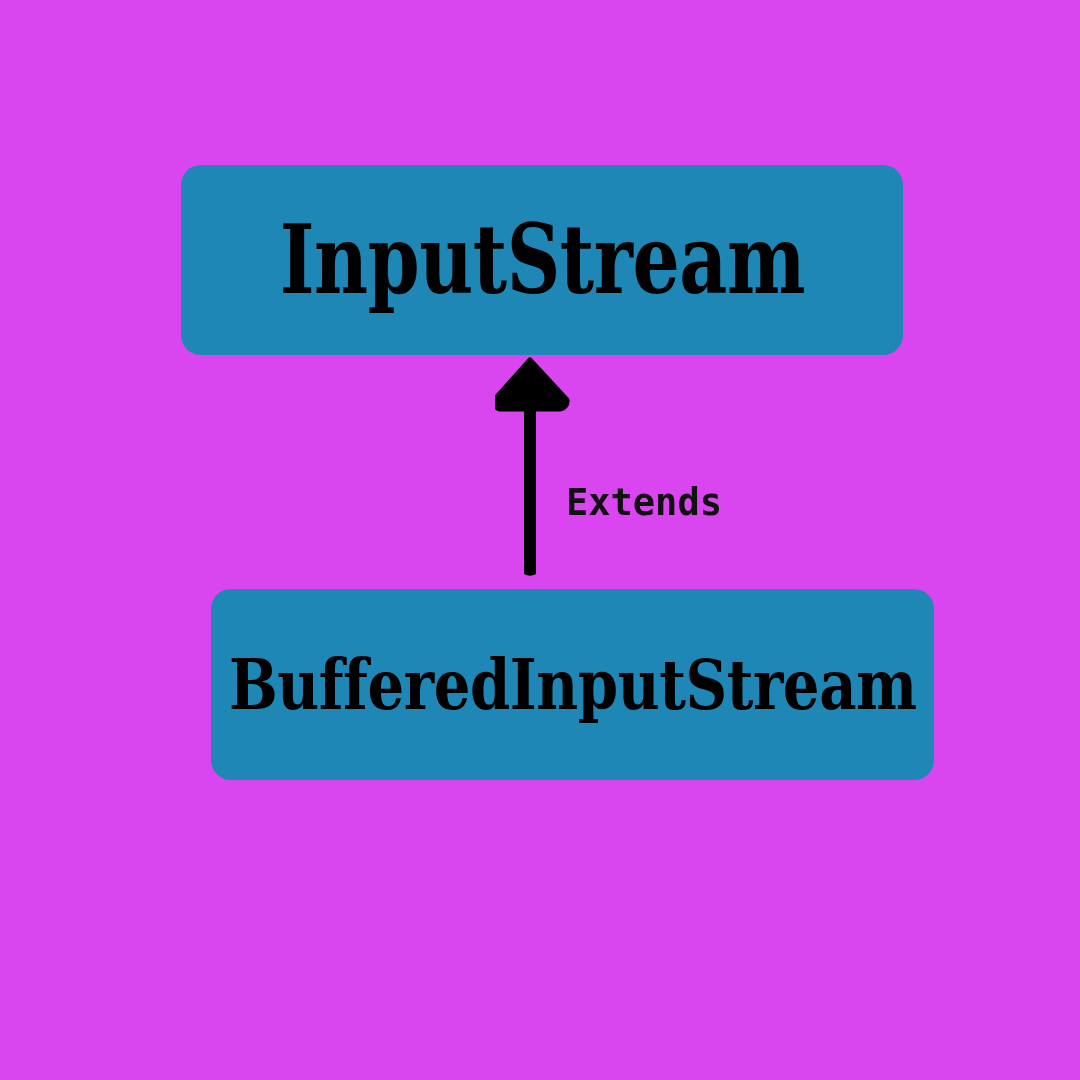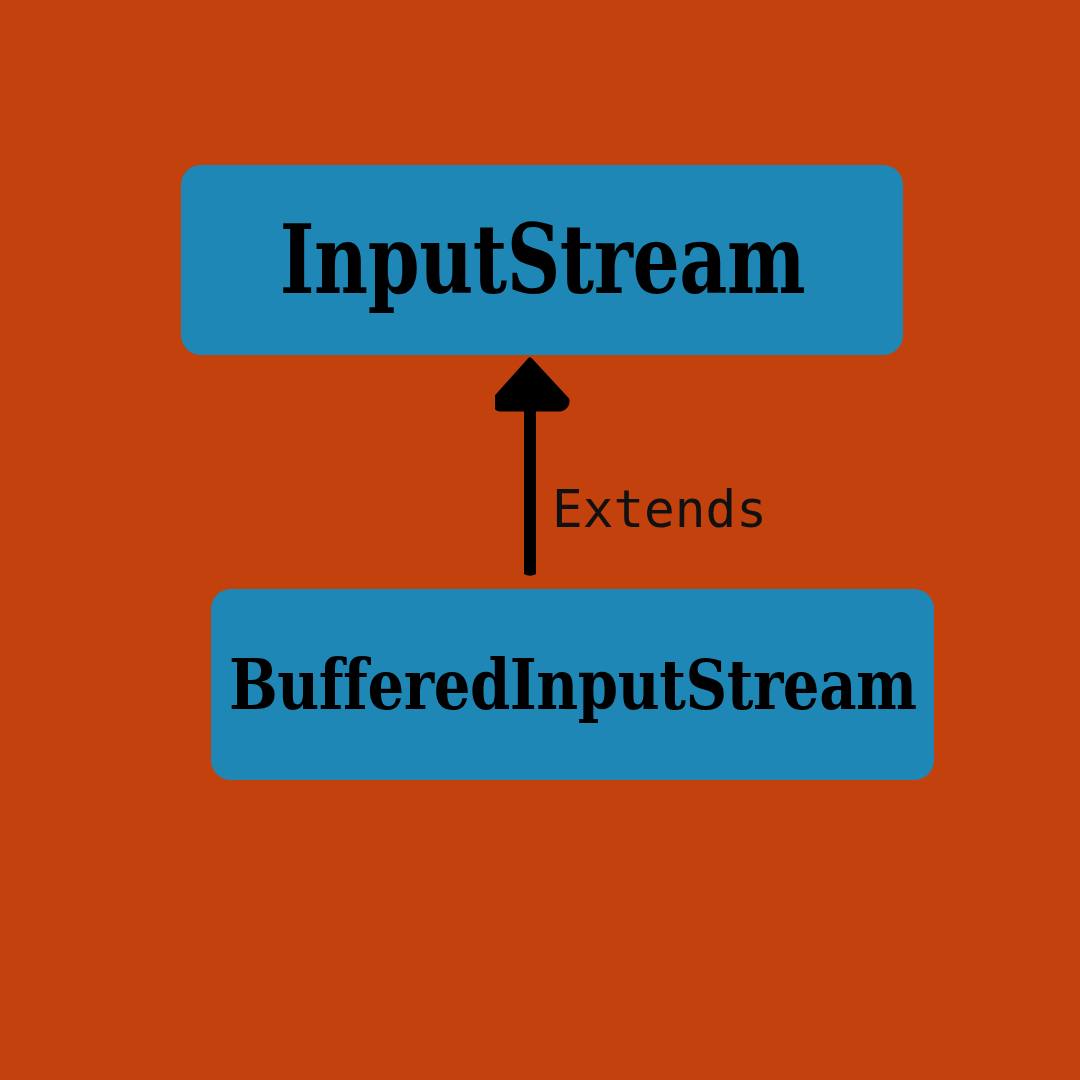--- a/index.html
+++ b/index.html
@@ -5,21 +5,21 @@
 <style>
   html, body {
     margin: 0;
     padding: 0;
     background: #ffffff;
   }
   #canvas {
     position: relative;
     width: 1080px;
     height: 1080px;
-    background: #c2410c;
+    background: #d946ef;
     overflow: hidden;
     font-family: "DejaVu Sans", sans-serif;
   }
 
   
   .class-box {
     position: absolute;
     box-sizing: border-box;
     display: flex;
     align-items: center;
@@ -66,25 +66,25 @@
     left: 495px;
     top: 352px;
     width: 90px;
     height: 240px;
     pointer-events: none;
   }
 
   
   #relation-label {
     position: absolute;
-    left: 552px;
+    left: 566px;
     top: 484px;
     font-family: "DejaVu Sans Mono", "Liberation Mono", monospace;
-    font-size: 51px;
-    font-weight: normal;
+    font-size: 37px;
+    font-weight: bold;
     color: #111111;
     line-height: 1;
     white-space: nowrap;
   }
 </style>
 </head>
 <body>
 
 <div id="canvas">
 

